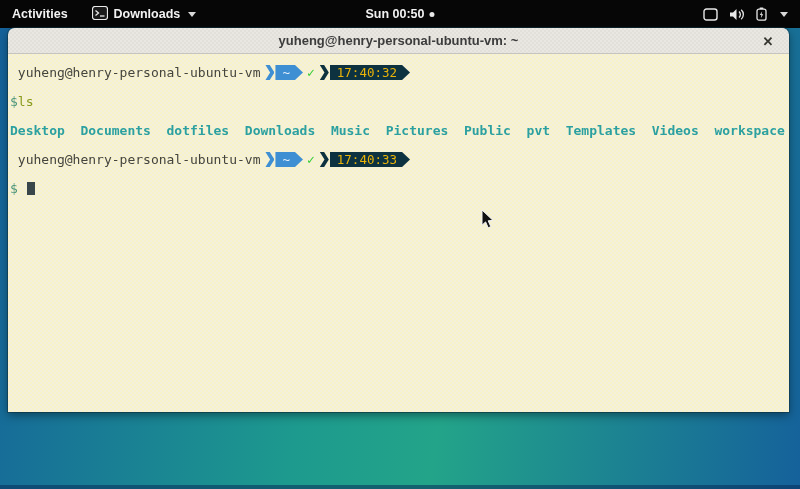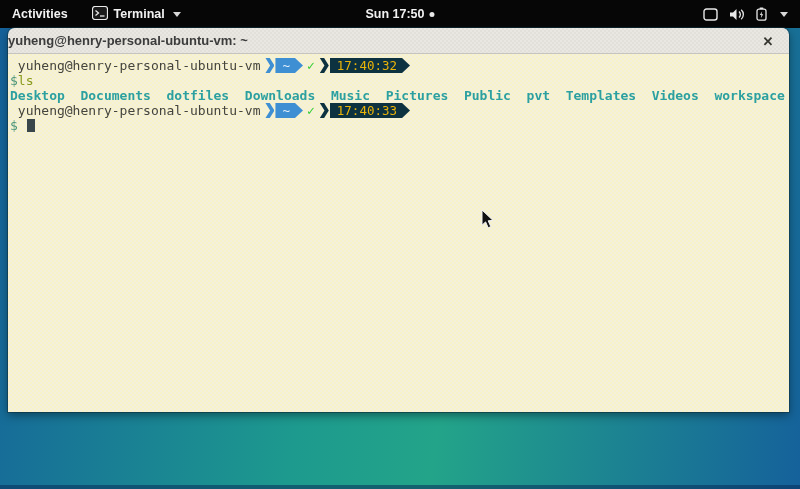--- a/index.html
+++ b/index.html
@@ -43,42 +43,42 @@
     overflow:hidden;
   }
   .titlebar {
     height:26px;
     background:#e9e7e2;
     background-image:
       linear-gradient(45deg, #e2e0da 25%, transparent 25%, transparent 75%, #e2e0da 75%),
       linear-gradient(45deg, #e2e0da 25%, transparent 25%, transparent 75%, #e2e0da 75%);
     background-size:4px 4px; background-position:0 0, 2px 2px;
     border-bottom:1px solid #c6c4bf;
-    display:flex; align-items:center; justify-content:flex-start;
+    display:flex; align-items:center; justify-content:center;
     position:relative;
     font-size:13px; font-weight:700; color:#3c3c3c;
   }
   .close-btn {
     position:absolute; right:9px; top:0; width:24px; height:26px;
     display:flex; align-items:center; justify-content:center;
     font-size:13px; font-weight:700; color:#35352f; cursor:default;
   }
   .content {
     height:358px;
     background-color:#f4f0dc;
     background-image:
       linear-gradient(45deg, #f7f2c9 25%, transparent 25%, transparent 75%, #f7f2c9 75%),
       linear-gradient(45deg, #f7f2c9 25%, transparent 25%, transparent 75%, #f7f2c9 75%);
     background-size:4px 4px; background-position:0 0, 2px 2px;
     padding:4px 2px 0 2px;
     font-family:"DejaVu Sans Mono", monospace;
     font-size:13px; line-height:15px;
     color:#45443c;
   }
-  .line { display:flex; align-items:center; height:15px; white-space:pre; }
+  .line { display:flex; align-items:center; height:29px; white-space:pre; }
   .host { color:#45443c; white-space:pre; }
 
   
   .pl-chevron {
     display:inline-block; width:9px; height:15px; margin-left:5px;
     clip-path:polygon(0 0, 48% 0, 100% 50%, 48% 100%, 0 100%, 52% 50%);
   }
   .pl-chevron.blue { background:#3e8fd3; }
   .pl-chevron.dark { background:#0d3240; margin-left:0; }
   .pl-banner {
@@ -111,27 +111,27 @@
       <span>Activities</span>
     </div>
     <div class="tb-item">
       <span>
         <svg width="16" height="14" viewBox="0 0 16 14">
           <rect x="0.5" y="0.5" width="15" height="13" rx="2.5" fill="#1a1a1a" stroke="#e8e8e8" stroke-width="1.2"></rect>
           <path d="M3.5 4.5 L6.5 7 L3.5 9.5" fill="none" stroke="#e8e8e8" stroke-width="1.3"></path>
           <line x1="8" y1="10" x2="12.5" y2="10" stroke="#e8e8e8" stroke-width="1.3"></line>
         </svg>
       </span>
-      <span>Terminal</span>
+      <span>Downloads</span>
       <span class="caret-down"></span>
     </div>
   </div>
 
   <div class="tb-clock">
-    <span>Sun 17:50</span>
+    <span>Sun 00:50</span>
     <span class="notif-dot"></span>
   </div>
 
   <div class="tb-right">
     <span>
       <svg width="15" height="13" viewBox="0 0 15 13">
         <rect x="1" y="1" width="13" height="11" rx="2.5" fill="none" stroke="#e8e8e8" stroke-width="1.4"></rect>
       </svg>
     </span>
     <span>

